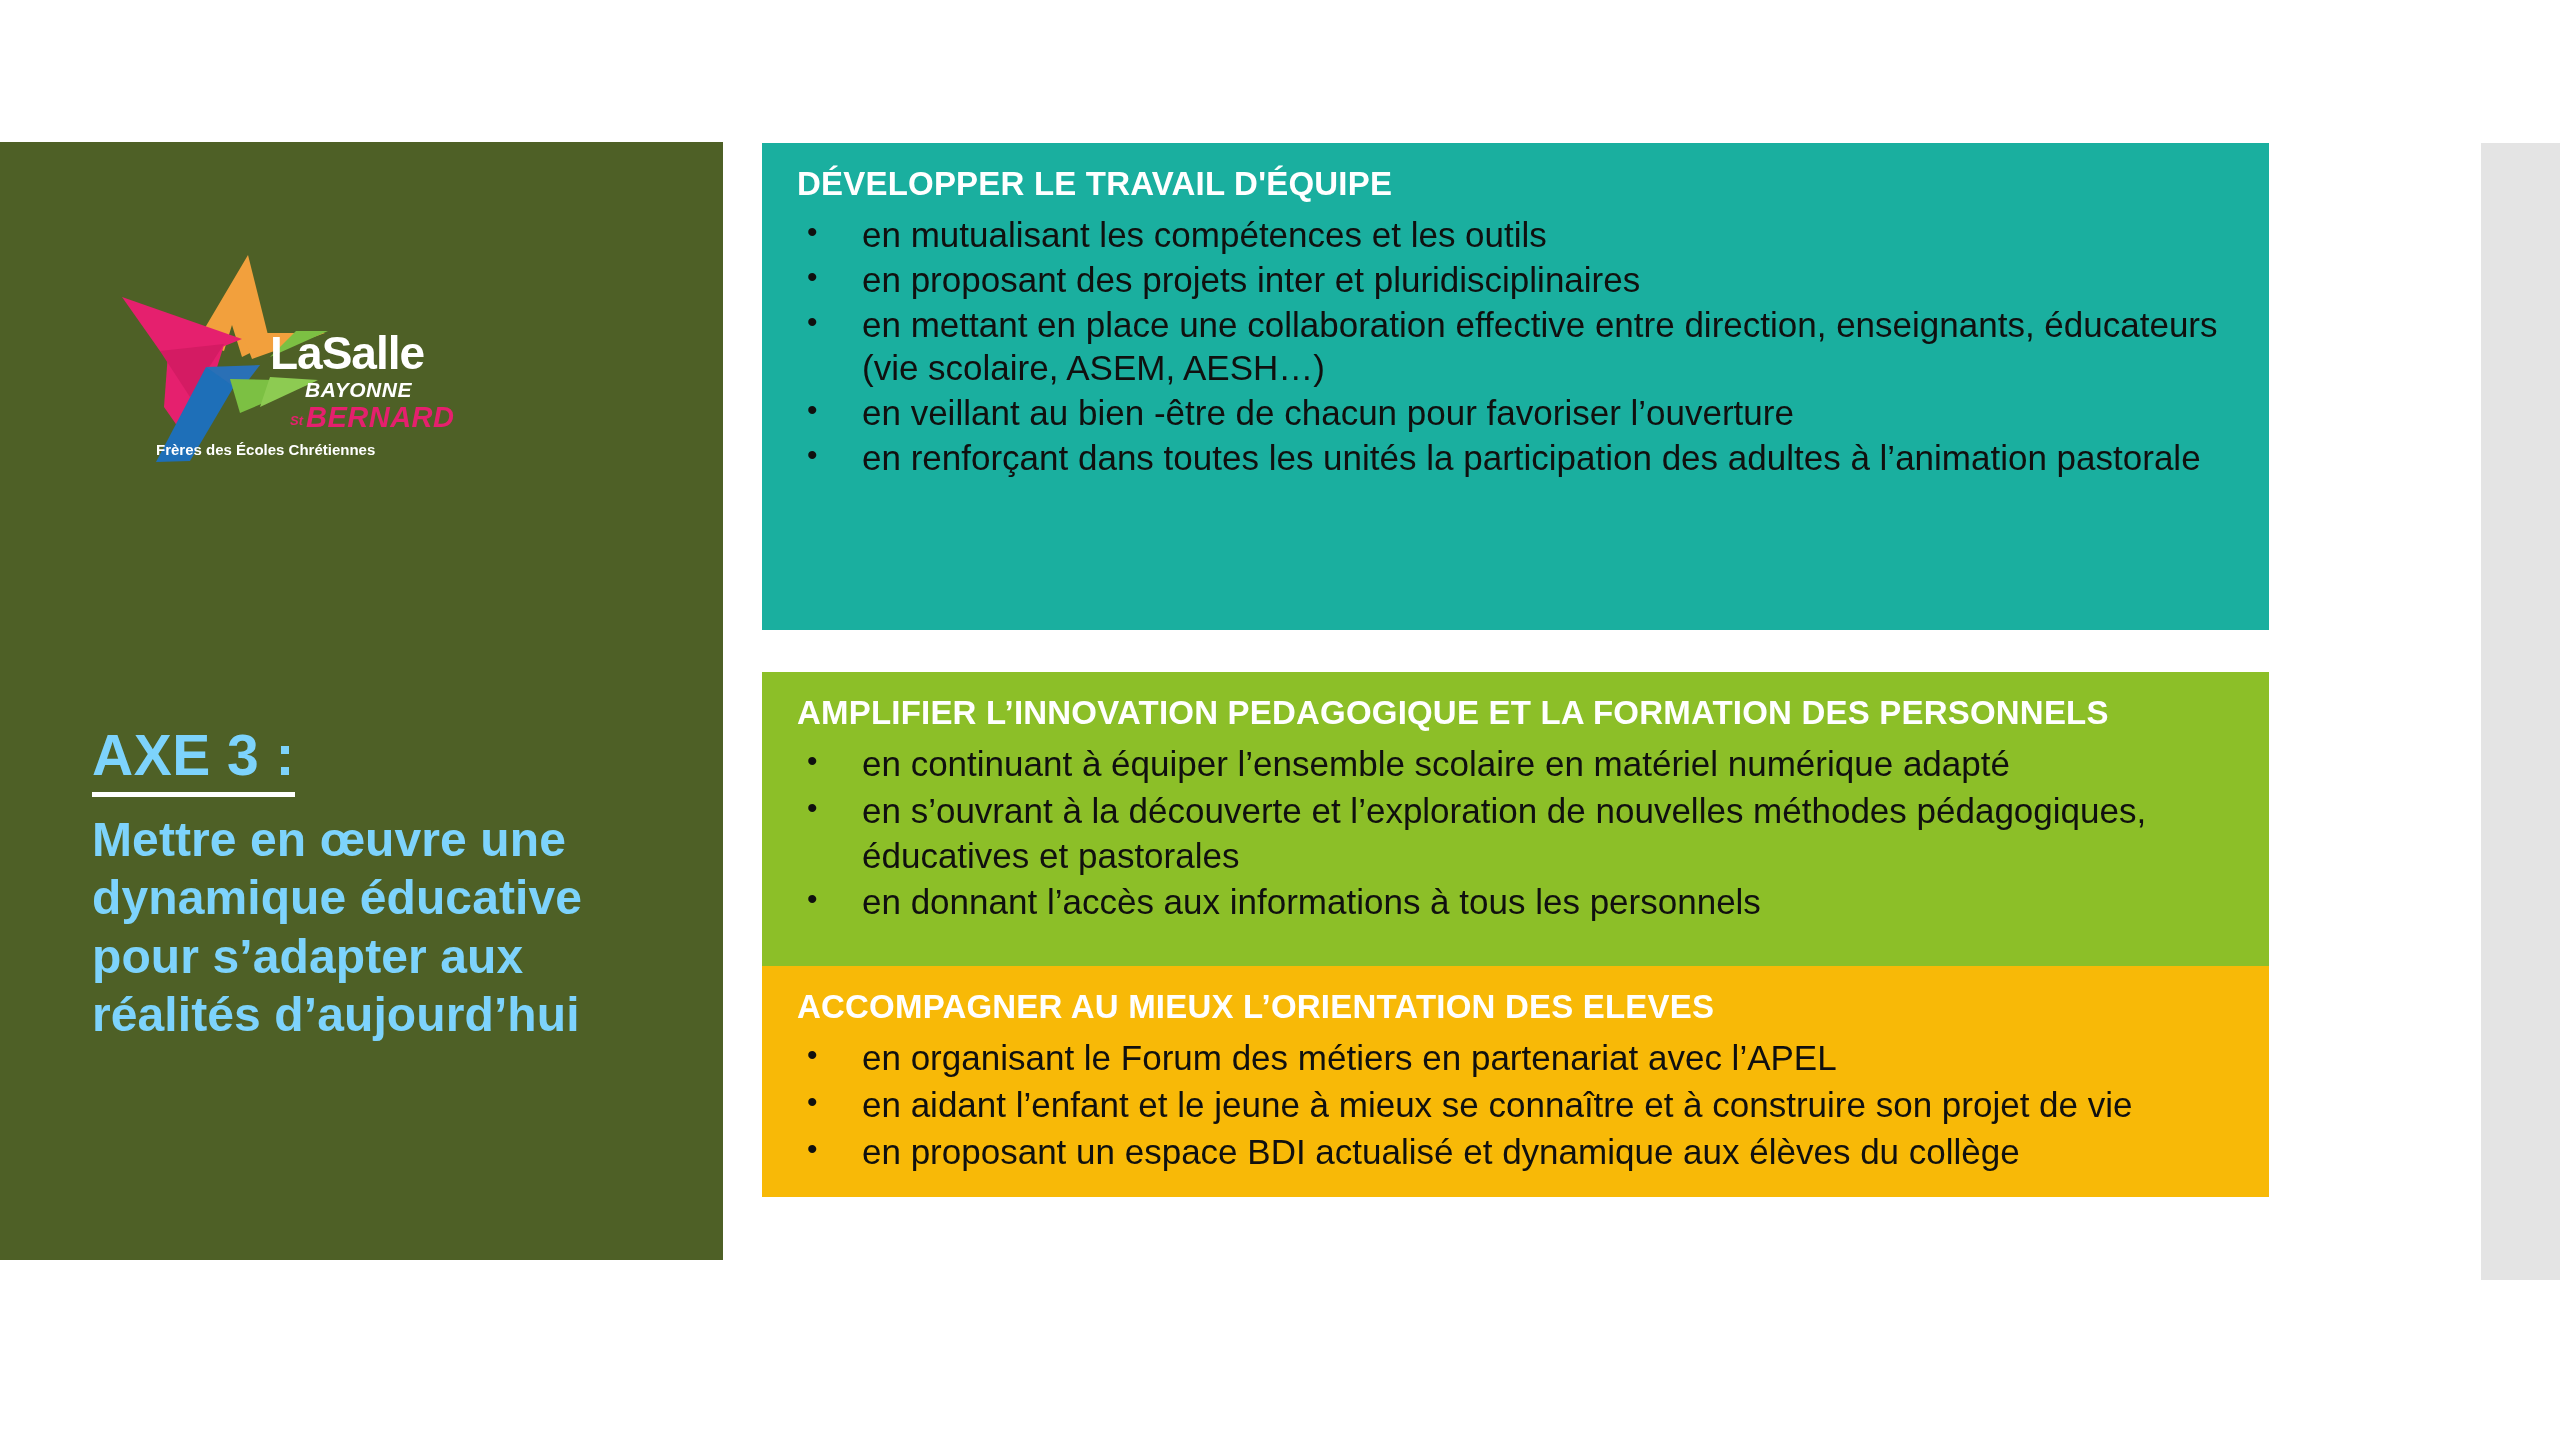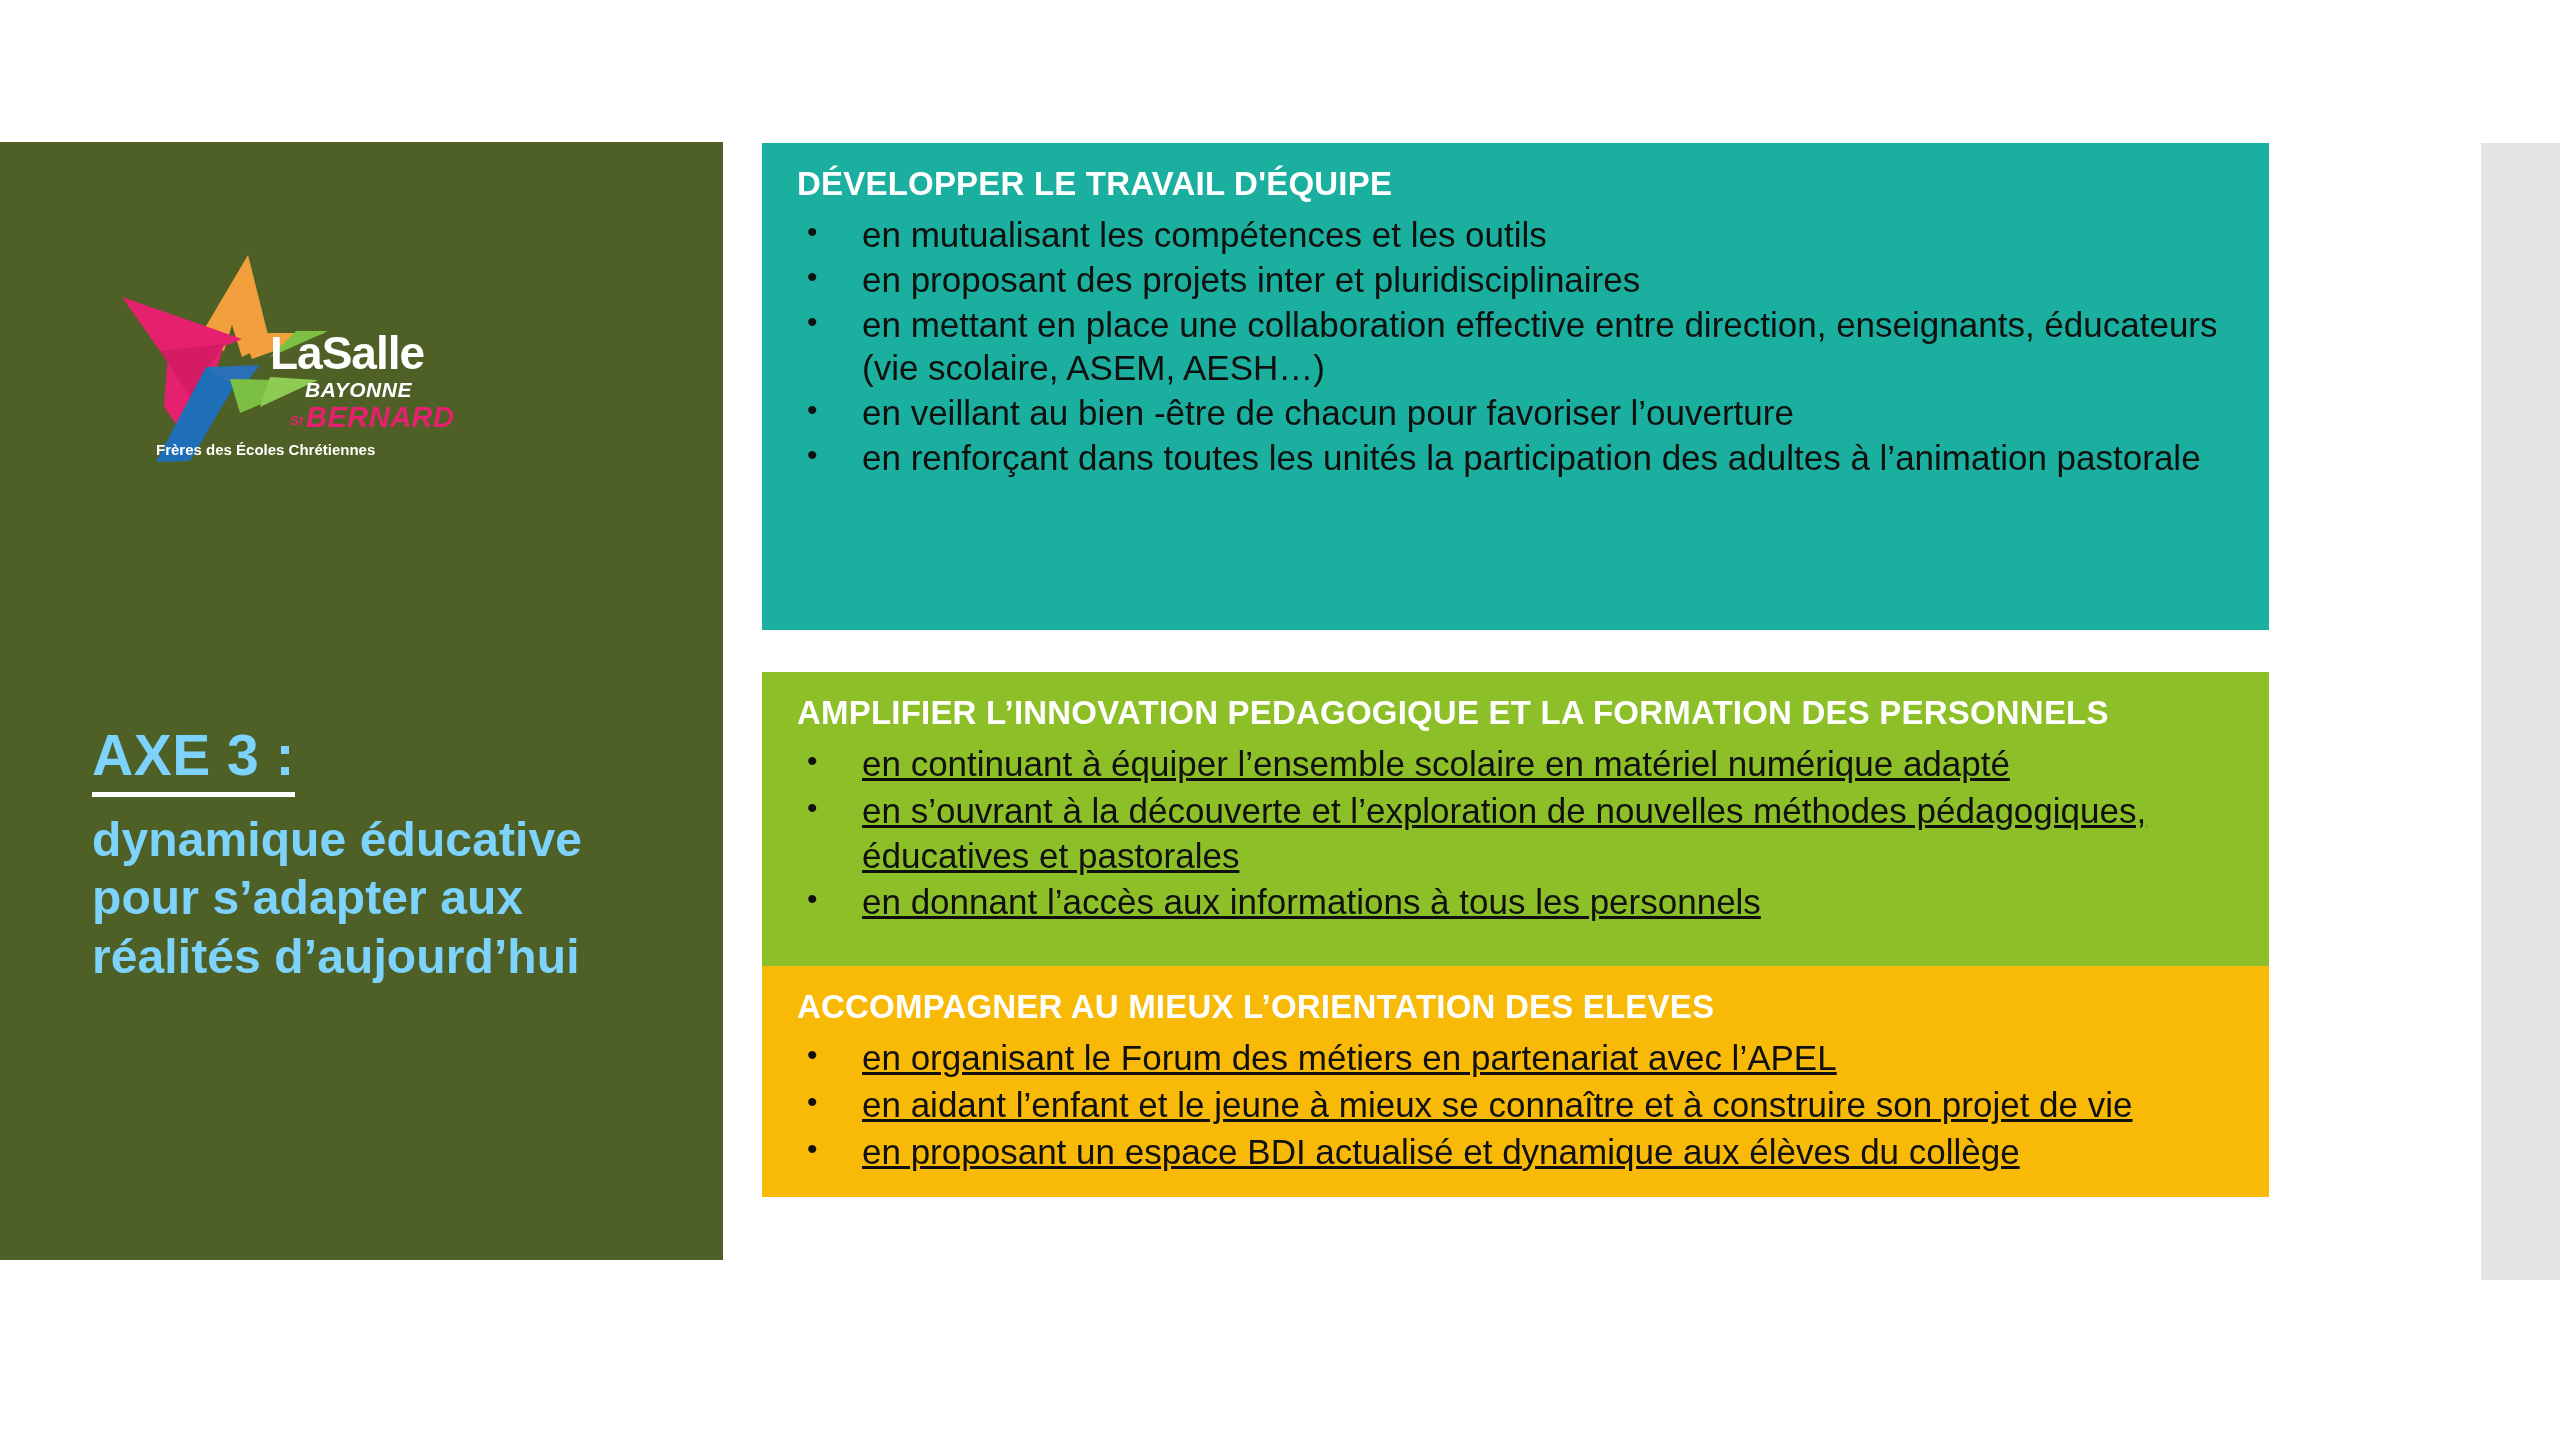--- a/index.html
+++ b/index.html
@@ -109,21 +109,21 @@
   ul.bullets li::before {
     content: "\2022";
     position: absolute;
     left: 15px;
     top: -1px;
     font-size: 30px;
     line-height: 1.35;
   }
 
   .box-green ul.bullets li,
-  .box-amber ul.bullets li { line-height: 1.28; text-decoration: underline; }
+  .box-amber ul.bullets li { line-height: 1.28; }
 </style>
 </head>
 <body>
 
 <div class="right-panel"></div>
 
 <div class="left-panel">
 
   <div class="logo-wrap">
     <svg class="logo-svg" viewBox="0 0 400 230" xmlns="http://www.w3.org/2000/svg">
@@ -151,20 +151,21 @@
       <text x="185" y="150" fill="#ffffff" font-family="'Liberation Sans', sans-serif" font-size="21" font-weight="bold" font-style="italic" letter-spacing="0.5">BAYONNE</text>
       <text x="170" y="178" fill="#e5206e" font-family="'Liberation Sans', sans-serif" font-size="13" font-weight="bold" font-style="italic">St</text>
       <text x="186" y="180" fill="#e5206e" font-family="'Liberation Sans', sans-serif" font-size="29" font-weight="bold" font-style="italic" letter-spacing="0.5">BERNARD</text>
       <text x="36" y="208" fill="#ffffff" font-family="'Liberation Sans', sans-serif" font-size="15" font-weight="bold">Frères des Écoles Chrétiennes</text>
     </svg>
   </div>
 
   <div class="axe-block">
     <div class="axe-title">AXE 3 :</div>
     <div class="axe-sub">
+      <div>Mettre en œuvre une</div>
       <div>dynamique éducative</div>
       <div>pour s’adapter aux</div>
       <div>réalités d’aujourd’hui</div>
     </div>
   </div>
 </div>
 
 <div class="box box-teal">
   <div class="box-title">DÉVELOPPER LE TRAVAIL D'ÉQUIPE</div>
   <ul class="bullets">

